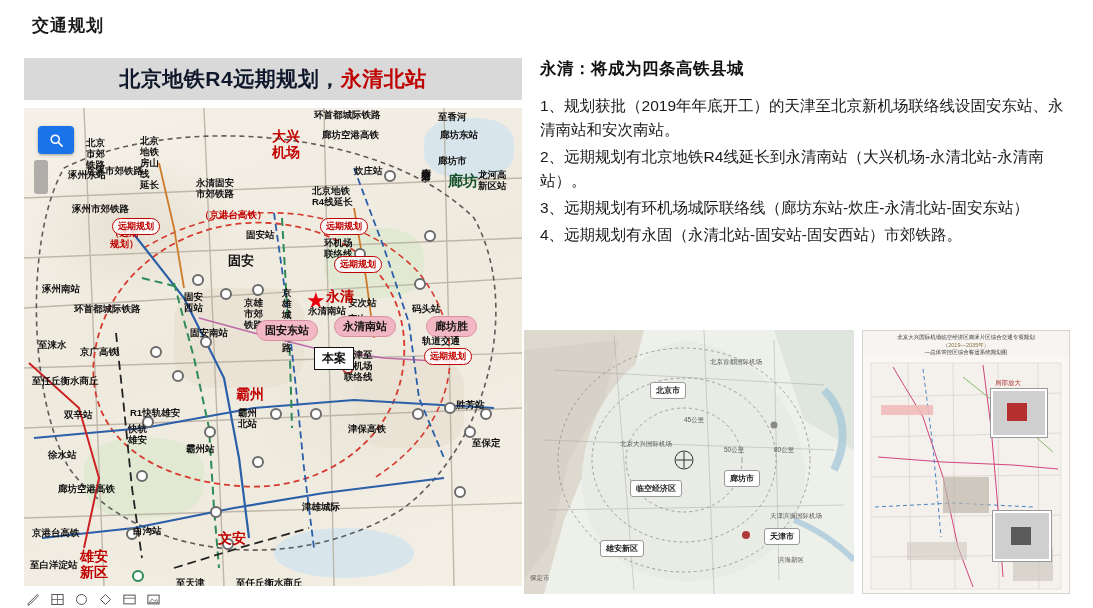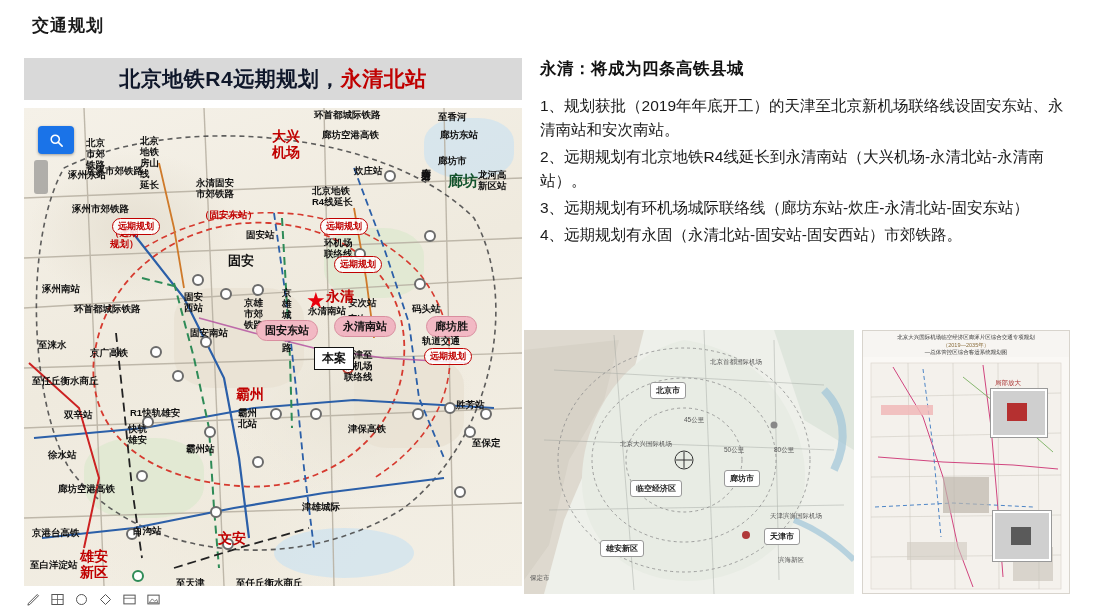--- a/index.html
+++ b/index.html
@@ -380,38 +380,38 @@
     <div class="station-dot" style="left:186px;top:398px;"></div>
     <div class="station-dot" style="left:198px;top:430px;"></div>
     <div class="station-dot g" style="left:108px;top:462px;"></div>
     <div class="station-dot" style="left:430px;top:378px;"></div>
 
     <div class="mlabel b" style="left:44px;top:62px;width:34px;">涿州东站</div>
     <div class="mlabel b" style="left:48px;top:96px;width:36px;">涿州市郊铁路</div>
     <div class="mlabel b" style="left:62px;top:58px;"><span>京涿市郊铁路</span></div>
     <div class="mlabel b" style="left:18px;top:176px;width:30px;">涿州南站</div>
     <div class="mlabel b" style="left:14px;top:232px;width:18px;">至涞水</div>
-    <div class="mlabel b" style="left:66px;top:240px;width:18px;">京广高铁</div>
+    <div class="mlabel b" style="left:56px;top:240px;width:18px;font-family:Liberation Mono, monospace;">京广高铁</div>
     <div class="mlabel b" style="left:50px;top:196px;width:46px;">环首都城际铁路</div>
     <div class="mlabel b" style="left:8px;top:268px;width:20px;">至任丘衡水商丘</div>
     <div class="mlabel b" style="left:40px;top:302px;">双辛站</div>
     <div class="mlabel b" style="left:106px;top:300px;">R1快轨雄安</div>
     <div class="mlabel b" style="left:104px;top:316px;width:34px;">快轨<br>雄安</div>
     <div class="mlabel b" style="left:24px;top:342px;width:44px;">徐水站</div>
     <div class="mlabel b" style="left:34px;top:376px;width:28px;">廊坊空港高铁</div>
     <div class="mlabel b" style="left:8px;top:420px;width:22px;">京港台高铁</div>
     <div class="mlabel b" style="left:80px;top:418px;padding-left:29px;">白沟站</div>
     <div class="mlabel b" style="left:6px;top:452px;width:20px;">至白洋淀站</div>
     <div class="mlabel redbig" style="left:56px;top:440px;width:46px;">雄安<br>新区</div>
 
     <div class="mlabel b" style="left:62px;top:30px;width:40px;">北京<br>市郊<br>铁路</div>
     <div class="mlabel b" style="left:116px;top:28px;width:40px;">北京<br>地铁<br>房山<br>线<br>延长</div>
     <div class="mlabel red" style="left:86px;top:120px;width:40px;">（远期<br>规划）</div>
     <div class="mlabel b" style="left:172px;top:70px;width:66px;">永清固安<br>市郊铁路</div>
-    <div class="mlabel red" style="left:176px;top:102px;">（固安东站）</div>
+    <div class="mlabel red" style="left:176px;top:102px;">（京港台高铁）</div>
     <div class="mlabel big" style="left:204px;top:146px;">固安</div>
     <div class="mlabel b" style="left:160px;top:184px;width:30px;">固安<br>西站</div>
     <div class="mlabel b" style="left:166px;top:220px;">固安南站</div>
     <div class="mlabel b" style="left:222px;top:122px;">固安站</div>
     <div class="mlabel b" style="left:288px;top:78px;width:56px;">北京地铁<br>R4线延长</div>
     <div class="mlabel b" style="left:300px;top:130px;width:46px;">环机场<br>联络线</div>
     <div class="mlabel redbig" style="left:248px;top:20px;width:44px;">大兴<br>机场</div>
     <div class="mlabel b" style="left:290px;top:2px;">环首都城际铁路</div>
     <div class="mlabel b" style="left:414px;top:4px;">至香河</div>
     <div class="mlabel b" style="left:298px;top:22px;width:48px;">廊坊空港高铁</div>

